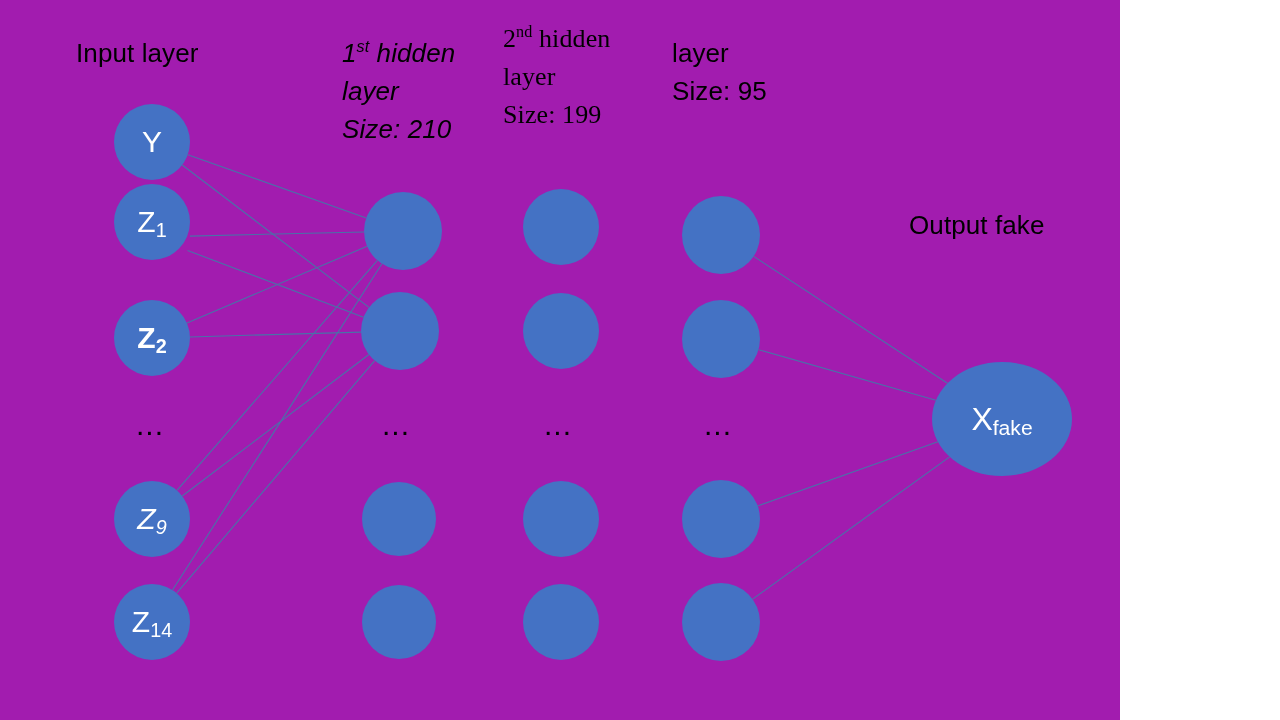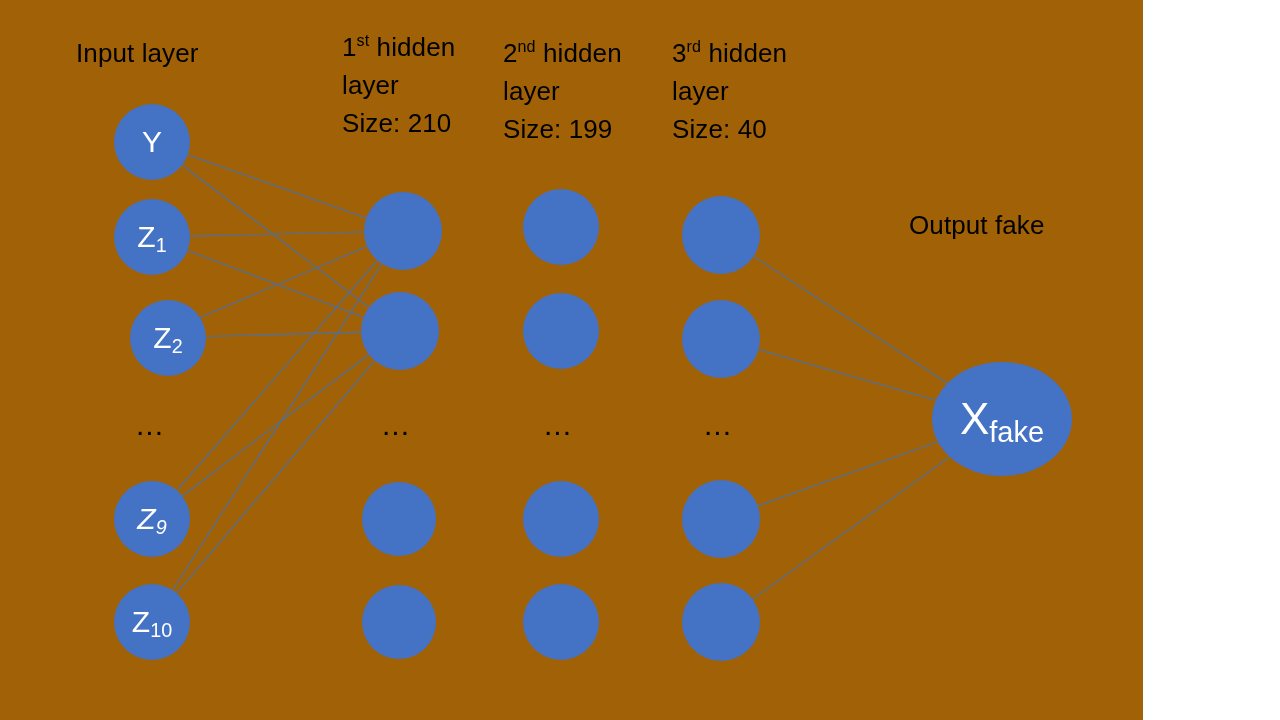--- a/index.html
+++ b/index.html
@@ -9,23 +9,22 @@
     background: #ffffff;
   }
   body {
     font-family: "Liberation Sans", sans-serif;
     -webkit-font-smoothing: antialiased;
   }
   #canvas {
     position: relative;
     width: 1120px;
     height: 720px;
-    background: #a16207;
+    background: #a21caf;
     overflow: hidden;
-    padding-left: 23px;
   }
   #edges {
     position: absolute;
     left: 0;
     top: 0;
     width: 1280px;
     height: 720px;
     pointer-events: none;
   }
   .layer-label {
@@ -60,21 +59,21 @@
     font-family: "Liberation Sans", sans-serif;
   }
   .node-label sub {
     font-size: 0.66em;
     vertical-align: baseline;
     position: relative;
     bottom: -0.26em;
     line-height: 0;
   }
   .node-out .node-label {
-    font-size: 44px;
+    font-size: 32px;
   }
   .ellipsis {
     position: absolute;
     color: #000000;
     font-size: 30px;
     line-height: 1;
     letter-spacing: 1px;
     font-family: "Liberation Sans", sans-serif;
   }
 </style>
@@ -95,43 +94,43 @@
       <line x1="172.53" y1="590.02" x2="381.93" y2="263.82" stroke="#4A72A8" stroke-width="1.1"></line>
       <line x1="176.65" y1="593.08" x2="374.70" y2="360.68" stroke="#4A72A8" stroke-width="1.1"></line>
       <line x1="753.63" y1="256.36" x2="947.45" y2="383.28" stroke="#4A72A8" stroke-width="1.1"></line>
       <line x1="758.51" y1="349.68" x2="935.92" y2="400.19" stroke="#4A72A8" stroke-width="1.1"></line>
       <line x1="757.74" y1="505.92" x2="937.86" y2="441.83" stroke="#4A72A8" stroke-width="1.1"></line>
       <line x1="752.61" y1="599.16" x2="949.64" y2="456.83" stroke="#4A72A8" stroke-width="1.1"></line>
     </svg>
 
   <div class="layer-label" id="lbl-input" style="left: 76px; top: 34px; color: rgb(0, 0, 0);">Input layer</div>
 
-  <div class="layer-label" id="lbl-h1" style="left: 342px; top: 28px; color: rgb(0, 0, 0);"><div>1<sup>st</sup> hidden</div><div>layer</div><div>Size: 210</div></div>
+  <div class="layer-label" id="lbl-h1" style="left: 342px; top: 34px; color: rgb(0, 0, 0); font-style: italic;"><div>1<sup>st</sup> hidden</div><div>layer</div><div>Size: 210</div></div>
 
-  <div class="layer-label" id="lbl-h2" style="left: 503px; top: 34px; color: rgb(0, 0, 0);"><div>2<sup>nd</sup> hidden</div><div>layer</div><div>Size: 199</div></div>
+  <div class="layer-label" id="lbl-h2" style="left: 503px; top: 20px; color: rgb(0, 0, 0); font-family: Liberation Serif, serif;"><div>2<sup>nd</sup> hidden</div><div>layer</div><div>Size: 199</div></div>
 
-  <div class="layer-label" id="lbl-h3" style="left: 672px; top: 34px; color: rgb(0, 0, 0);"><div>3<sup>rd</sup> hidden</div><div>layer</div><div>Size: 40</div></div>
+  <div class="layer-label" id="lbl-h3" style="left: 672px; top: 34px; color: rgb(0, 0, 0);"><div>layer</div><div>Size: 95</div></div>
 
   <div class="layer-label" id="lbl-output" style="left: 909px; top: 206px; color: rgb(0, 0, 0);">Output fake</div>
 
   <div id="nodes-host">
       <div class="node" style="left: 114px; top: 104px; width: 76px; height: 76px; background: rgb(68, 114, 196);">
         <span class="node-label">Y</span>
       </div>
-      <div class="node" style="left: 114px; top: 199px; width: 76px; height: 76px; background: rgb(68, 114, 196); align-items: center;">
+      <div class="node" style="left: 114px; top: 184px; width: 76px; height: 76px; background: rgb(68, 114, 196); align-items: center;">
         <span class="node-label">Z<sub>1</sub></span>
       </div>
-      <div class="node" style="left: 130px; top: 300px; width: 76px; height: 76px; background: rgb(68, 114, 196);">
+      <div class="node" style="left: 114px; top: 300px; width: 76px; height: 76px; background: rgb(68, 114, 196); font-weight: bold;">
         <span class="node-label">Z<sub>2</sub></span>
       </div>
       <div class="node" style="left: 114px; top: 481px; width: 76px; height: 76px; background: rgb(68, 114, 196); font-style: italic;">
         <span class="node-label">Z<sub>9</sub></span>
       </div>
       <div class="node" style="left: 114px; top: 584px; width: 76px; height: 76px; background: rgb(68, 114, 196);">
-        <span class="node-label">Z<sub>10</sub></span>
+        <span class="node-label">Z<sub>14</sub></span>
       </div>
       <div class="ellipsis" style="left: 136px; top: 410px; color: rgb(0, 0, 0);">...</div>
       <div class="node" style="left: 364px; top: 192px; width: 78px; height: 78px; background: rgb(68, 114, 196);"></div>
       <div class="node" style="left: 361px; top: 292px; width: 78px; height: 78px; background: rgb(68, 114, 196);"></div>
       <div class="node" style="left: 362px; top: 482px; width: 74px; height: 74px; background: rgb(68, 114, 196);"></div>
       <div class="node" style="left: 362px; top: 585px; width: 74px; height: 74px; background: rgb(68, 114, 196);"></div>
       <div class="ellipsis" style="left: 382px; top: 410px; color: rgb(0, 0, 0);">...</div>
       <div class="node" style="left: 523px; top: 189px; width: 76px; height: 76px; background: rgb(68, 114, 196);"></div>
       <div class="node" style="left: 523px; top: 293px; width: 76px; height: 76px; background: rgb(68, 114, 196);"></div>
       <div class="node" style="left: 523px; top: 481px; width: 76px; height: 76px; background: rgb(68, 114, 196);"></div>

